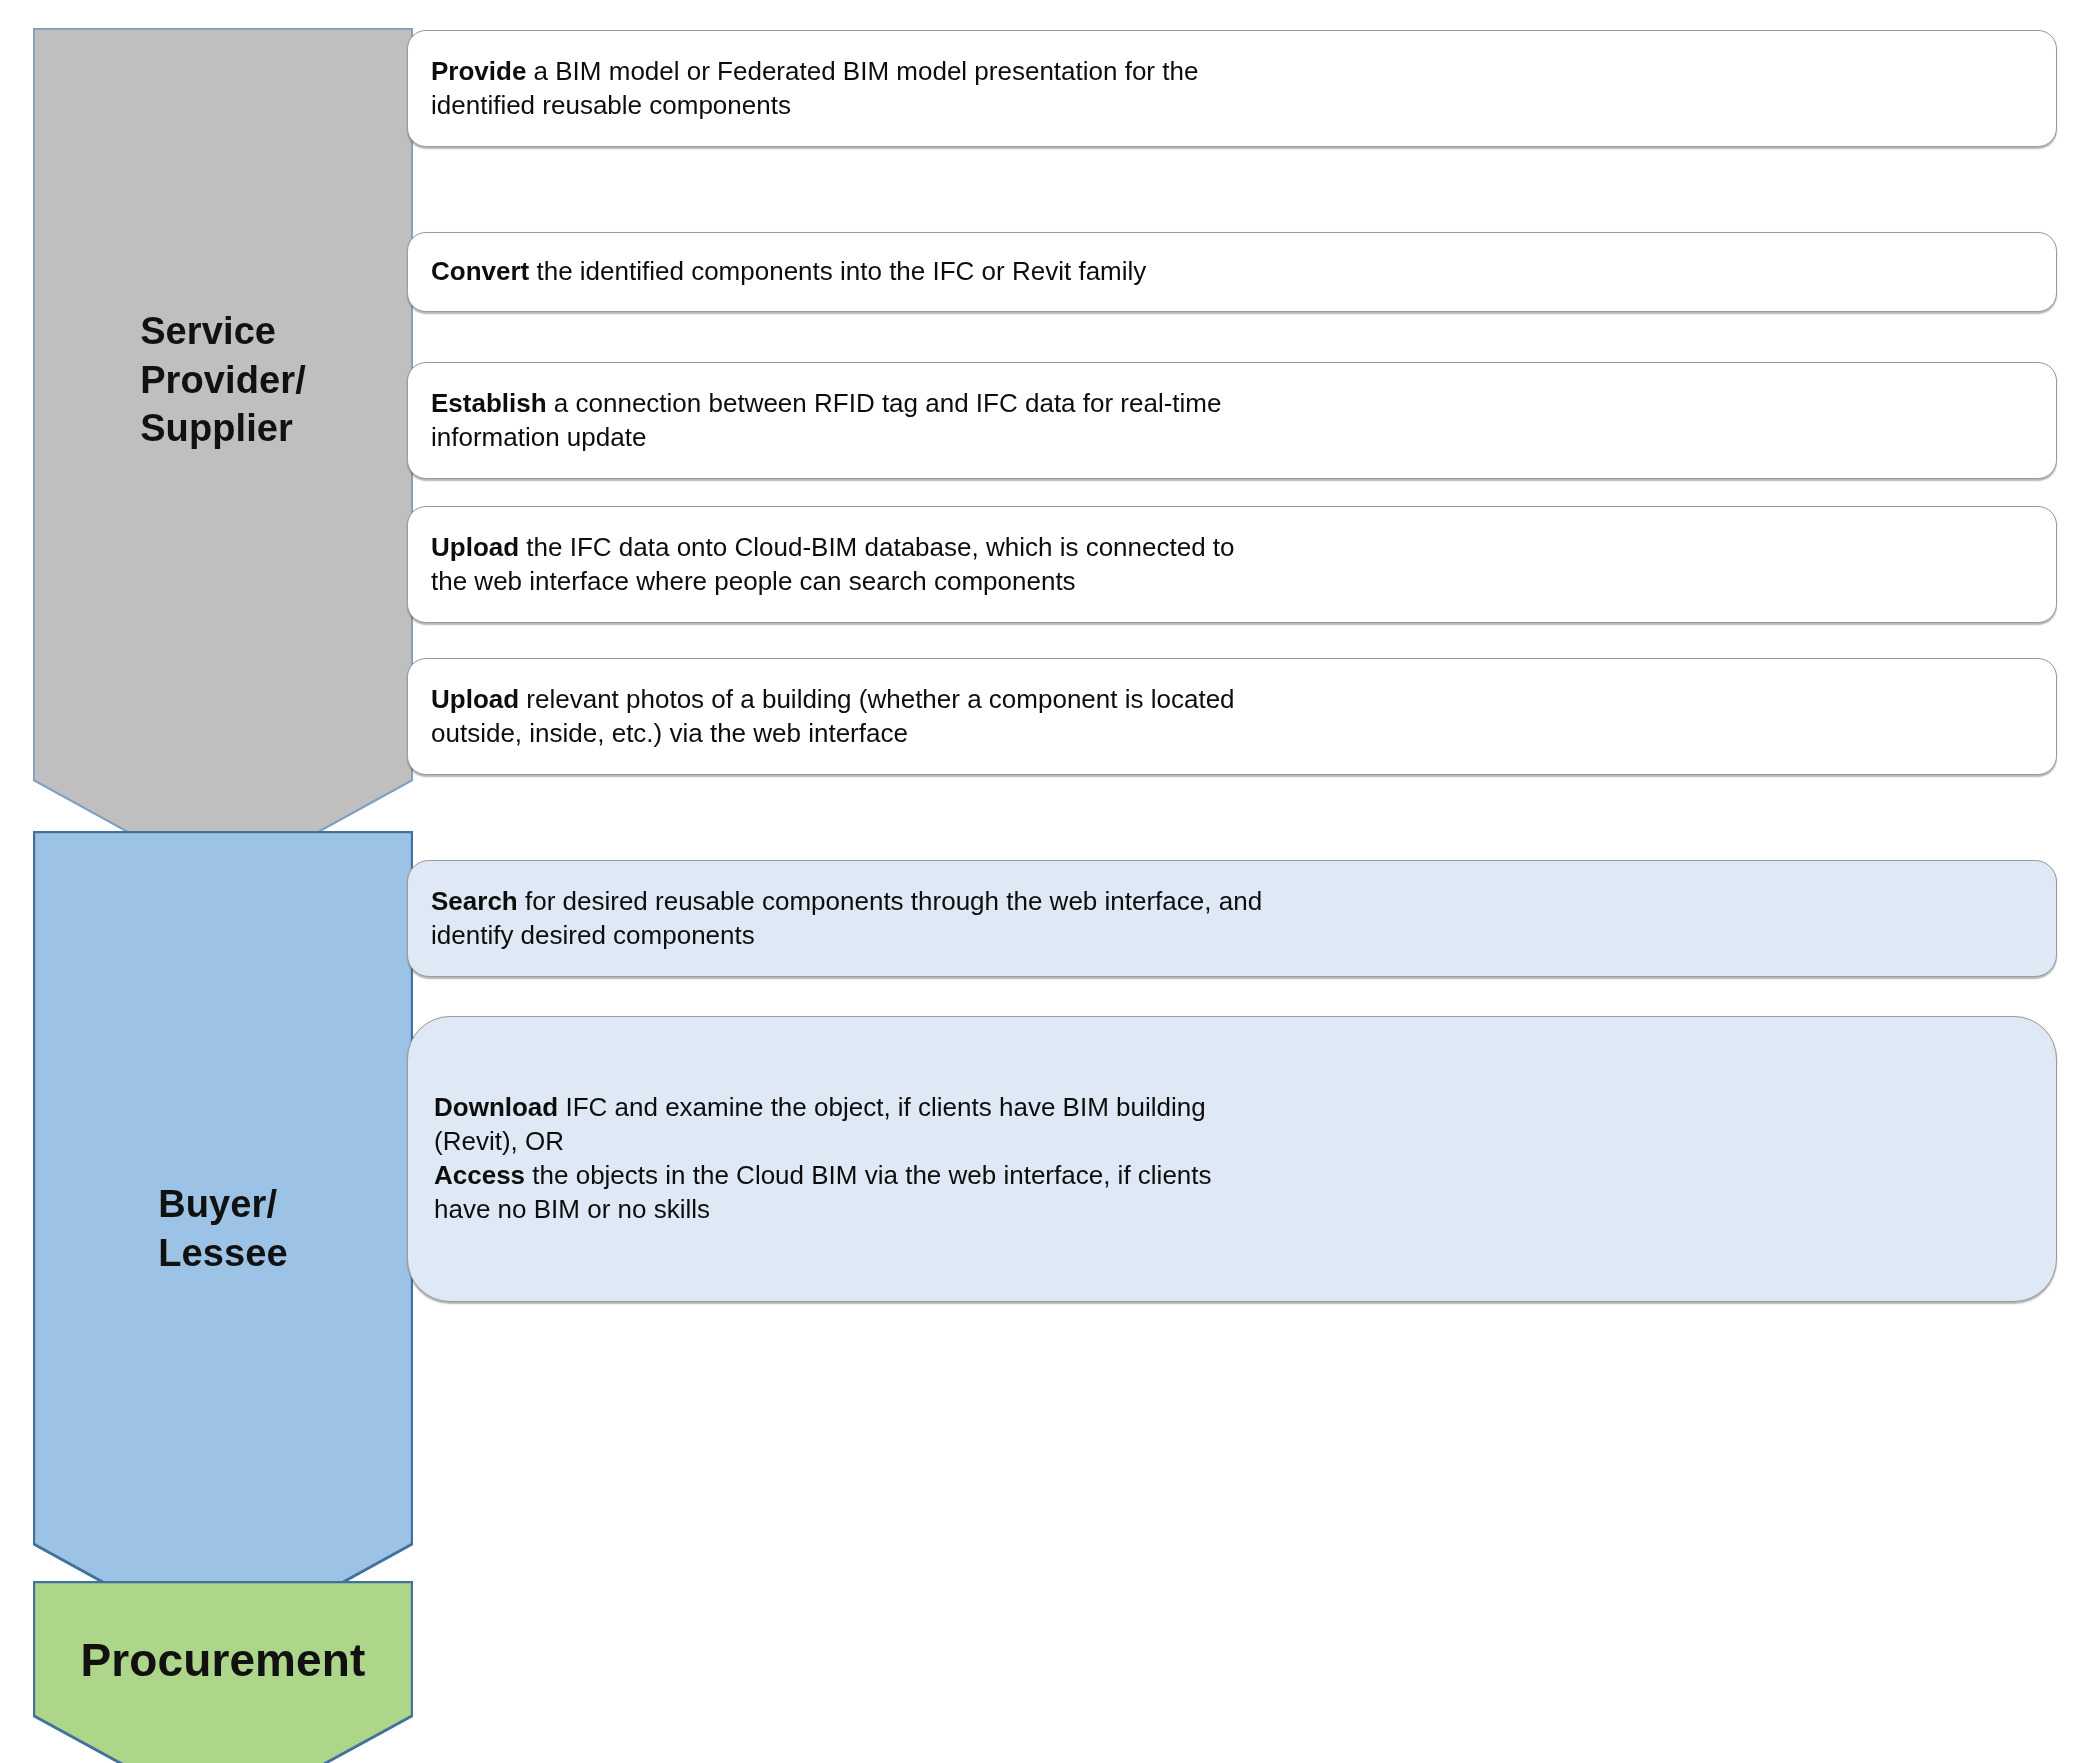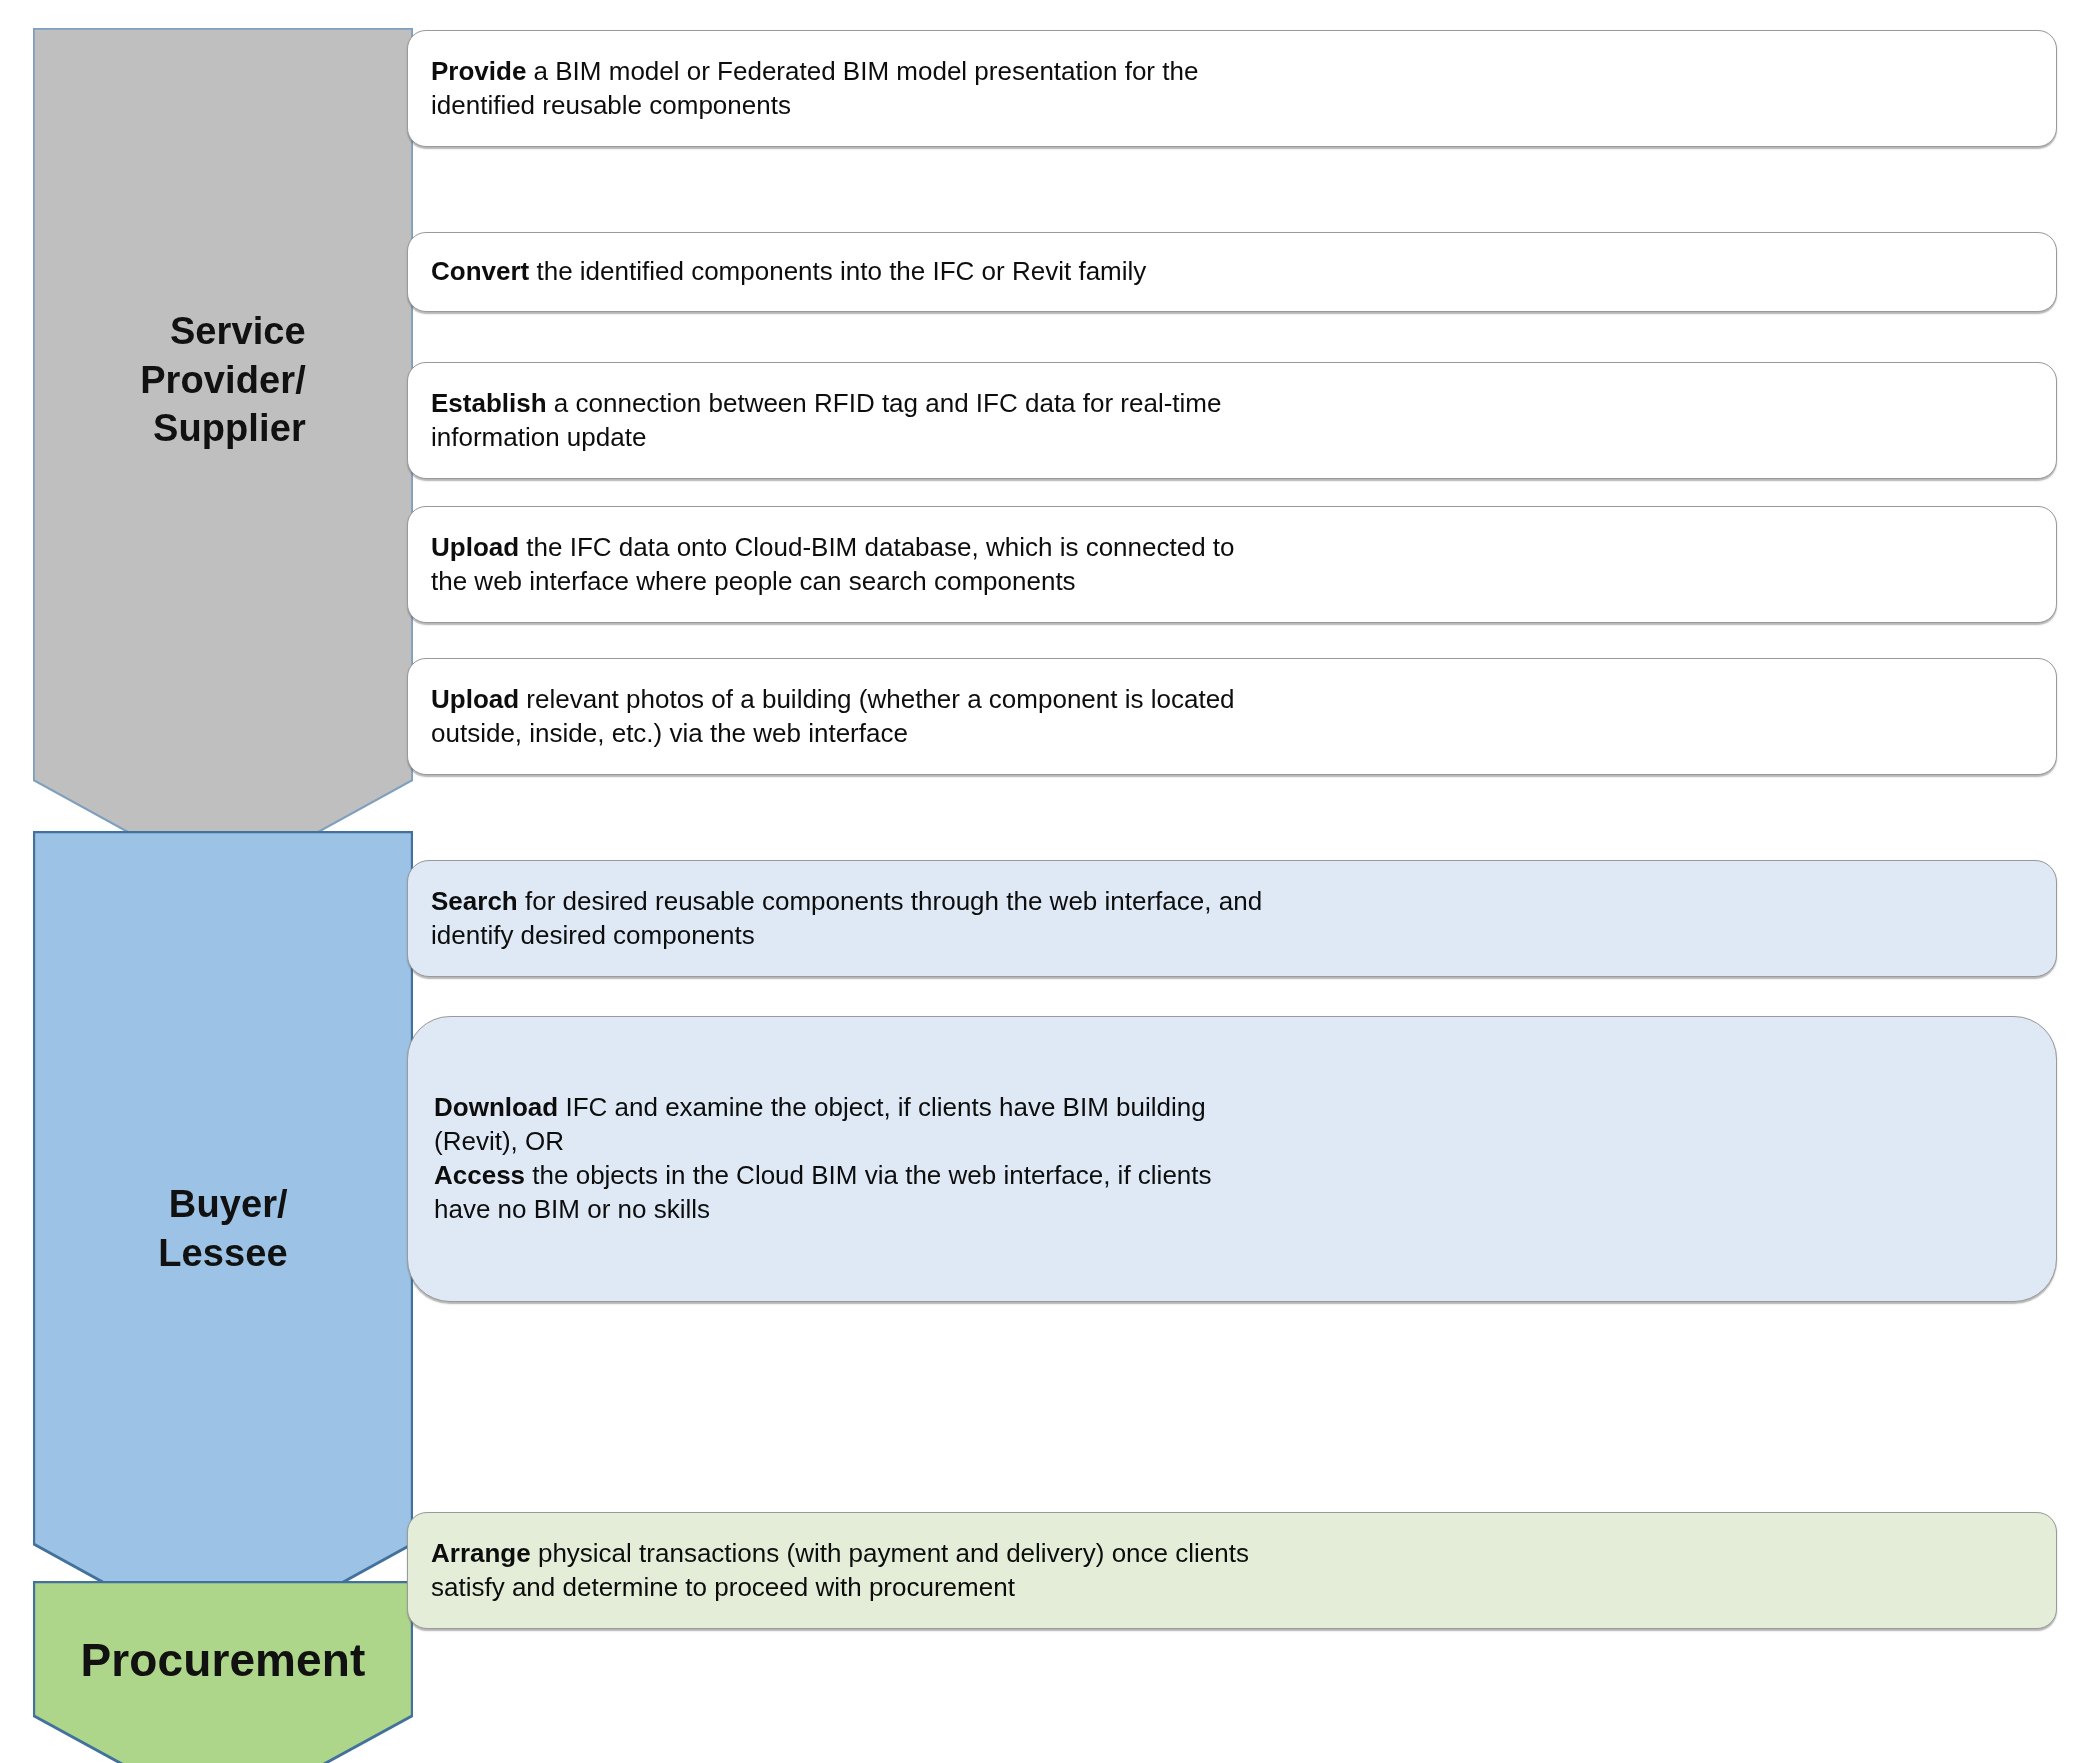--- a/index.html
+++ b/index.html
@@ -19,21 +19,21 @@
     left:33px;
     width:380px;
     display:flex;
     align-items:center;
     justify-content:center;
     box-sizing:border-box;
   }
   .lane .lane-label{
     position:relative;
     z-index:5;
-    text-align:right;
+    text-align:left;
     font-weight:bold;
     color:#111111;
     line-height:1.28;
     letter-spacing:0.1px;
     white-space:pre-line;
   }
   .lane-svg{position:absolute;left:0;top:0;width:100%;height:100%;display:block;}
 
   #lane-supplier{top:27.5px;height:857px;}
   #lane-supplier .lane-label{font-size:38px;margin-top:-152px;}
@@ -126,19 +126,15 @@
   </div>
 
   <div class="card blue big" style="top:1016px;height:286px;">
     <span class="ln"><b>Download</b><span> IFC and examine the object, if clients have BIM building</span></span>
     <span class="ln"><b></b><span>(Revit), OR</span></span>
     <span class="ln"><b>Access</b><span> the objects in the Cloud BIM via the web interface, if clients</span></span>
     <span class="ln"><b></b><span>have no BIM or no skills</span></span>
   </div>
 
 
-  <div class="card green" style="top:1512px;height:117px;">
-    <span class="ln"><b>Arrange</b><span> physical transactions (with payment and delivery) once clients</span></span>
-    <span class="ln"><b></b><span>satisfy and determine to proceed with procurement</span></span>
-  </div>
 
 </div>
 
 
 </body></html>

